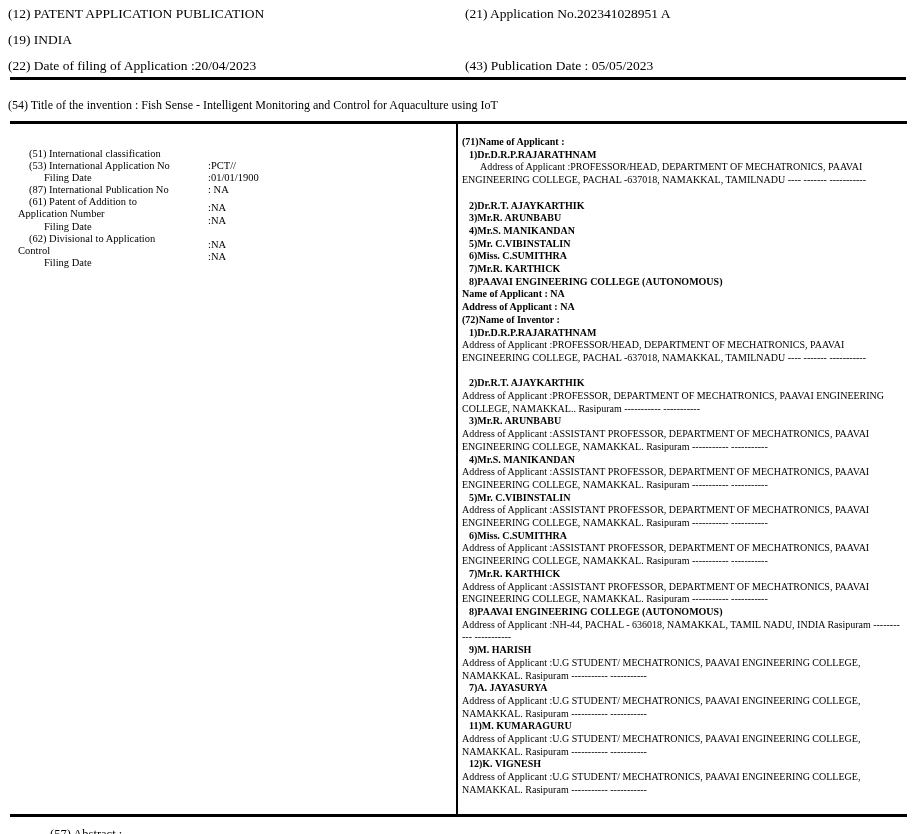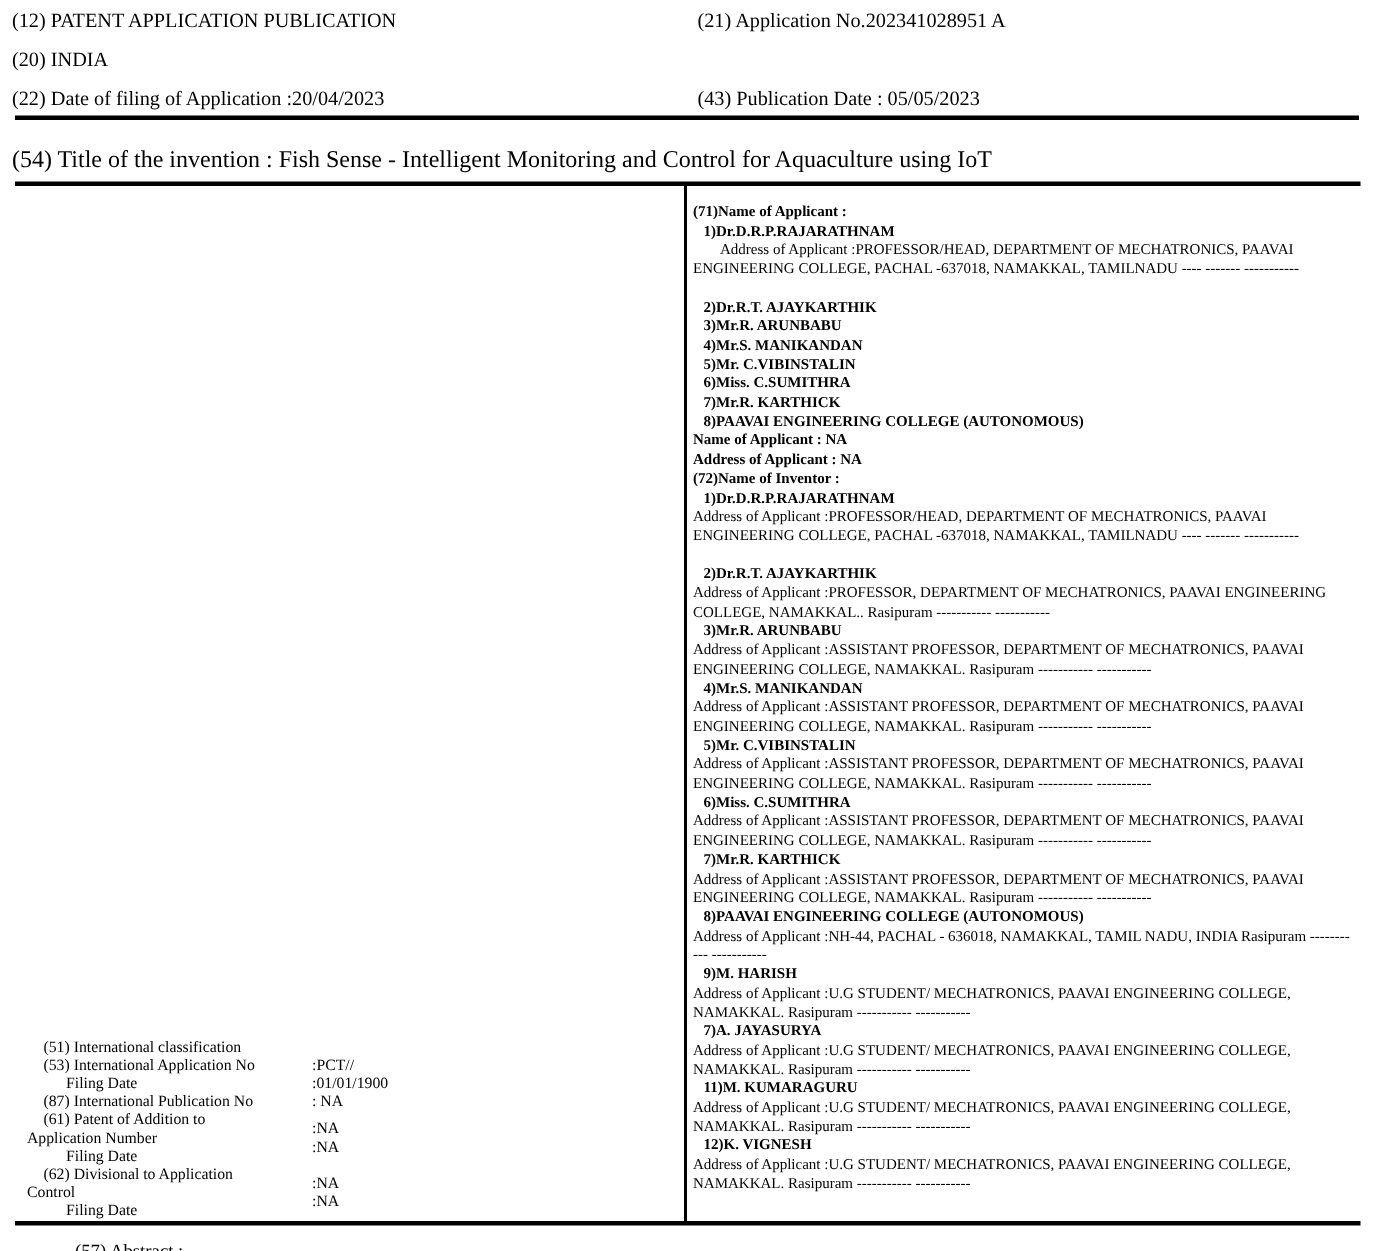--- a/index.html
+++ b/index.html
@@ -5,30 +5,30 @@
   html,body{margin:0;padding:0;}
   body{
     width:922px;height:834px;position:relative;overflow:hidden;
     background:#ffffff;color:#000000;
     font-family:"Liberation Serif","DejaVu Serif",serif;
   }
   .abs{position:absolute;}
   
   .hdr{font-size:13.5px;white-space:nowrap;}
   .rule{position:absolute;left:10px;width:896px;height:3px;background:#000;}
-  .title{position:absolute;left:8px;top:98px;font-size:16px;white-space:nowrap;}
+  .title{position:absolute;left:8px;top:98px;font-size:12px;white-space:nowrap;}
   
   .biblio{
     position:absolute;left:10px;top:121px;width:897px;height:696px;
     border-top:3px solid #000;border-bottom:3px solid #000;
     display:flex;box-sizing:border-box;
   }
   .cell-left{
     width:448px;flex:none;border-right:2px solid #000;box-sizing:border-box;
-    display:flex;flex-direction:column;justify-content:flex-end;
+    display:flex;flex-direction:column;justify-content:flex-start;
     padding:0 4px 0 8px;font-size:10.5px;line-height:12.1px;
   }
   .left-rows{margin-top:24px;}
   .lrow{display:flex;align-items:stretch;}
   .lbls{width:190px;flex:none;display:flex;flex-direction:column;}
   .vals{flex:1;display:flex;flex-direction:column;justify-content:center;}
   .ind-0{padding-left:0;}
   .ind-1{padding-left:11px;}
   .ind-2{padding-left:26px;}
   .cell-right{
@@ -40,21 +40,21 @@
   .rl-a{}
   .rl-ai{text-indent:18px;}
   .rl-g{height:12.7px;}
   .abstract{position:absolute;left:50px;top:827px;font-size:12.5px;white-space:nowrap;}
 </style>
 </head>
 <body>
 
 <div class="abs hdr" style="left:8px;top:6px;">(12) PATENT APPLICATION PUBLICATION</div>
 <div class="abs hdr" style="left:465px;top:6px;">(21) Application No.202341028951 A</div>
-<div class="abs hdr" style="left:8px;top:32px;">(20) INDIA</div>
+<div class="abs hdr" style="left:8px;top:32px;">(19) INDIA</div>
 <div class="abs hdr" style="left:8px;top:58px;text-align:center;">(22) Date of filing of Application :20/04/2023</div>
 <div class="abs hdr" style="left:465px;top:58px;">(43) Publication Date : 05/05/2023</div>
 
 <div class="rule" style="top:77px;"></div>
 
 <div class="title">(54) Title of the invention : Fish Sense - Intelligent Monitoring and Control for Aquaculture using IoT</div>
 
 <div class="biblio">
   <div class="cell-left">
     <div class="left-rows" id="left-rows">

